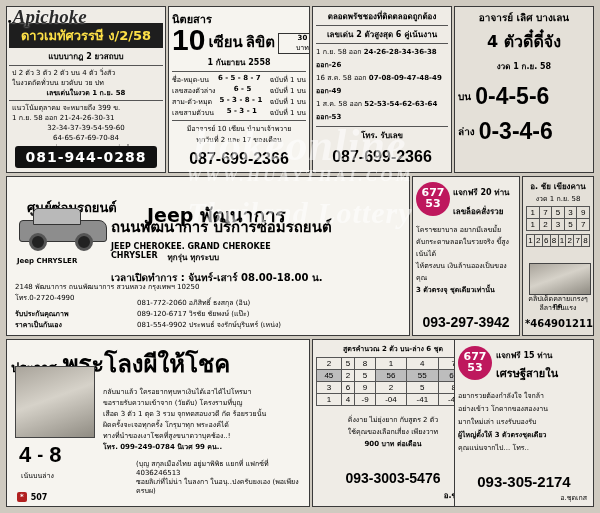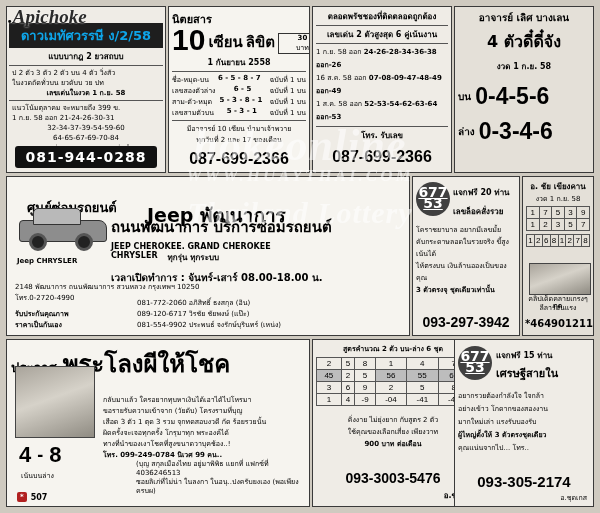--- a/index.html
+++ b/index.html
@@ -67,22 +67,22 @@
   .rule{border-top:1px solid #555;margin:2px 0;}
   .row{display:flex;justify-content:space-between;}
   table.grid{border-collapse:collapse;width:100%;}
   table.grid td{
     border:1px solid #555;text-align:center;font-size:8px;padding:1px 0;
     font-family:"Liberation Sans", sans-serif;
   }
   .hl{background:#bdbdbd;}
   .circlebadge{
     display:inline-block;width:34px;height:34px;border-radius:50%;
-    background:#404040;color:#fff;font-weight:bold;font-size:14px;
-    line-height:11px;padding-top:5px;box-sizing:border-box;text-align:center;text-decoration:underline;
+    background:#be185d;color:#fff;font-weight:bold;font-size:11px;
+    line-height:11px;padding-top:5px;box-sizing:border-box;text-align:center;
   }
   .car{
     position:relative;width:86px;height:40px;
   }
   .car .body{
     position:absolute;left:0;bottom:9px;width:86px;height:20px;
     background:#8d8d8d;border:1px solid #333;border-radius:4px 8px 3px 3px;
   }
   .car .cab{
     position:absolute;left:14px;bottom:26px;width:46px;height:15px;
@@ -110,21 +110,21 @@
 
   <div class="wm wm1">hokeonline</div>
   <div class="wm wm2">WWW.HUAYTHAI.COM</div>
   <div class="wm wm3">Thailand Lottery</div>
 
   <div class="logo">
     <span class="dot">.</span><span>Apichoke</span>
   </div>
 
   <div class="panel" style="left:6px;top:6px;width:160px;height:167px;padding:2px;">
-    <div class="ctr b" style="font-size:13px;background:#1e1e1e;color:#0ea5e9;padding:2px 0;margin-top:14px;">ดาวเมทัศวรรษี ง/2/58</div>
+    <div class="ctr b" style="font-size:13px;background:#1e1e1e;color:#fde047;padding:2px 0;margin-top:14px;">ดาวเมทัศวรรษี ง/2/58</div>
     <div class="ctr b sm" style="margin-top:2px;">แบบบากฎ 2 ยวสถบบ</div>
     <div class="rule"></div>
     <div class="tiny" style="line-height:10px;padding:0 3px;">
       <div>ป 2 ตัว 3 ตัว 2 ตัว บน 4 ตัว วิ่งสัว</div>
       <div>ในงวดถัดทั่วบน  ยวดับบ วย ปท</div>
       <div class="b ctr">เลขเด่นในงวด 1 ก.ย. 58</div>
     </div>
     <div class="rule"></div>
     <div class="tiny" style="line-height:10px;padding:0 3px;">
       <div>แนวโน้มตุลาคม จะหมายถึง 399 ข.</div>
@@ -311,21 +311,21 @@
       <span class="b tiny">กด</span>
       <span class="b" style="font-size:10px;">*464901211</span>
     </div>
   </div>
 
   <div class="panel white" style="left:6px;top:339px;width:304px;height:168px;padding:4px;">
     <div style="display:flex;align-items:baseline;gap:6px;">
       <span class="b lg">ประกาศ</span>
       <span class="b" style="font-size:24px;">พระโลงผีให้โชค</span>
     </div>
-    <div class="tiny" style="margin-left:92px;line-height:11px;margin-top:12px;">
+    <div class="tiny" style="margin-left:92px;line-height:11px;margin-top:4px;">
       <div>กลับมาแล้ว ใครอยากทุบหาเงินได้เอาได้ไปโหรมา</div>
       <div>ขอรายรับความเข้าจาก (วัยดับ) โครงรามที่บุญ</div>
       <div>เสือด 3 ตัว 1 ตุด 3 รวม จุกทดสอบงวดี กัด ร้อยรวยนั้น</div>
       <div>ผิดครั้งจะเจอทุกครั้ง โกรุมาทุก พระองค์ได้</div>
       <div>ทางที่นำของเงาโชคที่สูงขนาดวาบุคช้อง..!</div>
       <div class="b">โทร. 099-249-0784 นิเวศ 99 คน..</div>
     </div>
 
     <div class="photo" style="position:absolute;left:8px;top:26px;width:78px;height:70px;"></div>
 

